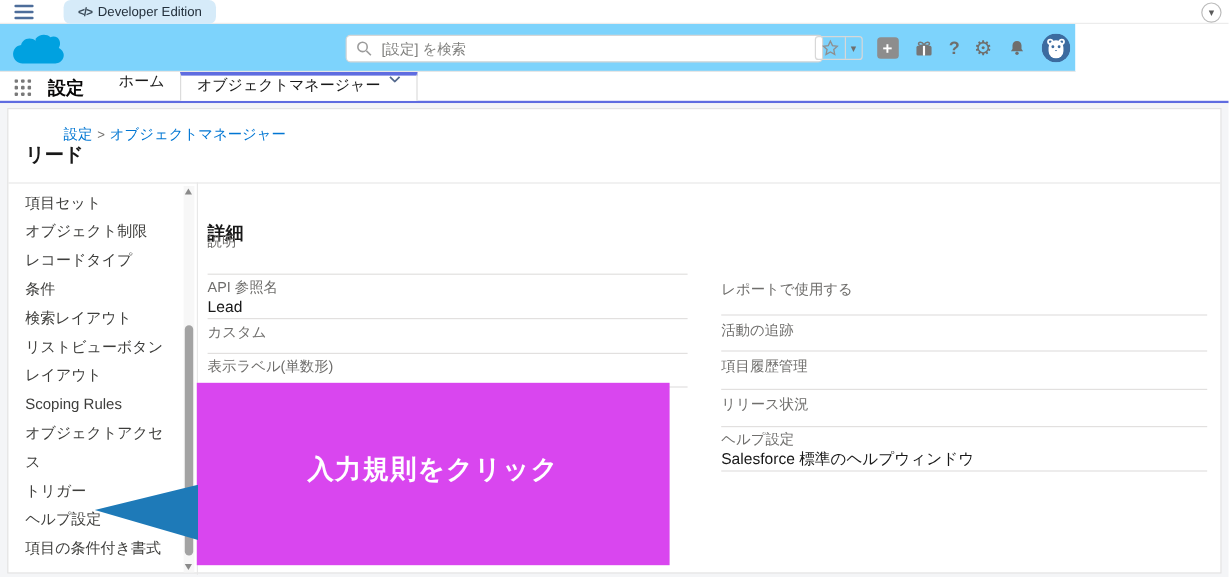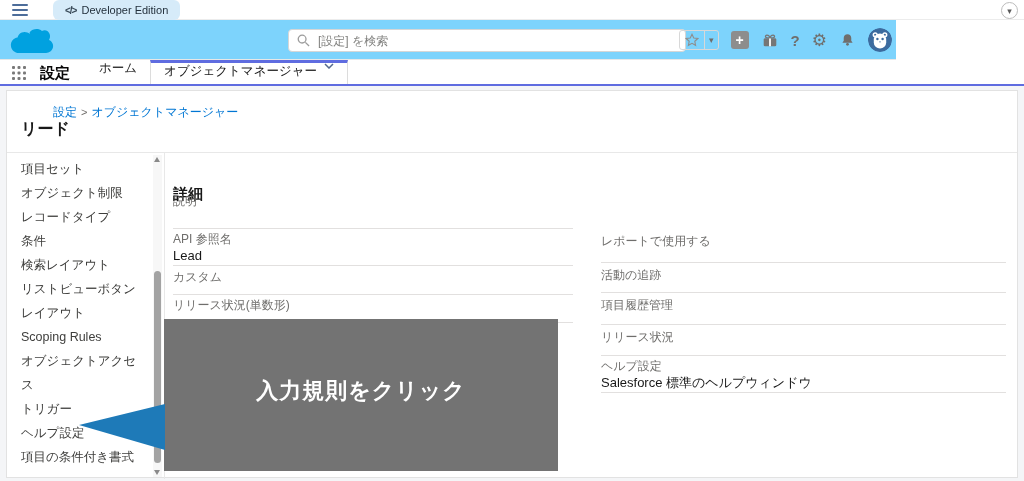--- a/index.html
+++ b/index.html
@@ -56,21 +56,21 @@
   .sb .arr-dn { position:absolute; left:1px; bottom:2px; width:0; height:0; border-left:3.5px solid transparent; border-right:3.5px solid transparent; border-top:5px solid #8a8a8a; }
   .sb .thumb { position:absolute; left:1px; top:116px; width:7px; height:192px; background:#a3a3a3; border-radius:4px; }
 
   
   .details-heading { position:absolute; left:166px; top:70px; font-size:15px; font-weight:bold; color:#181818;margin-top:24px; }
   .field { position:absolute; border-bottom:1px solid #e2e0df; }
   .f-label { font-size:12px; color:#6f6e6c; line-height:15px; }
   .f-value { font-size:13px; color:#181818; line-height:16px; margin-top:1px; }
 
   
-  .callout-box { position:absolute; left:157px; top:228px; width:394px; height:152px; background:#737373; display:flex; align-items:center; justify-content:center; padding-bottom:8px; }
+  .callout-box { position:absolute; left:157px; top:228px; width:394px; height:152px; background:#d946ef; display:flex; align-items:center; justify-content:center; padding-bottom:8px; }
   .callout-text { color:#fff; font-size:22px; font-weight:bold; letter-spacing:1px; }
   .callout-arrow { position:absolute; left:72px; top:313px; }
 
   svg { display:block; }
 </style>
 </head>
 <body>
 
 <div id="screen">
 
@@ -212,21 +212,21 @@
       </div>
       <div class="field" style="left:166px;top:141px;width:400px;height:34px">
         <div class="f-label">API 参照名</div>
         <div class="f-value">Lead</div>
       </div>
       <div class="field" style="left:166px;top:179px;width:400px;height:25px">
         <div class="f-label">カスタム</div>
         <div class="f-value"></div>
       </div>
       <div class="field" style="left:166px;top:207px;width:400px;height:25px">
-        <div class="f-label">リリース状況(単数形)</div>
+        <div class="f-label">表示ラベル(単数形)</div>
         <div class="f-value"></div>
       </div>
 
       <div class="field" style="left:594px;top:143px;width:405px;height:29px">
         <div class="f-label">レポートで使用する</div>
         <div class="f-value"></div>
       </div>
       <div class="field" style="left:594px;top:177px;width:405px;height:25px">
         <div class="f-label">活動の追跡</div>
         <div class="f-value"></div>

